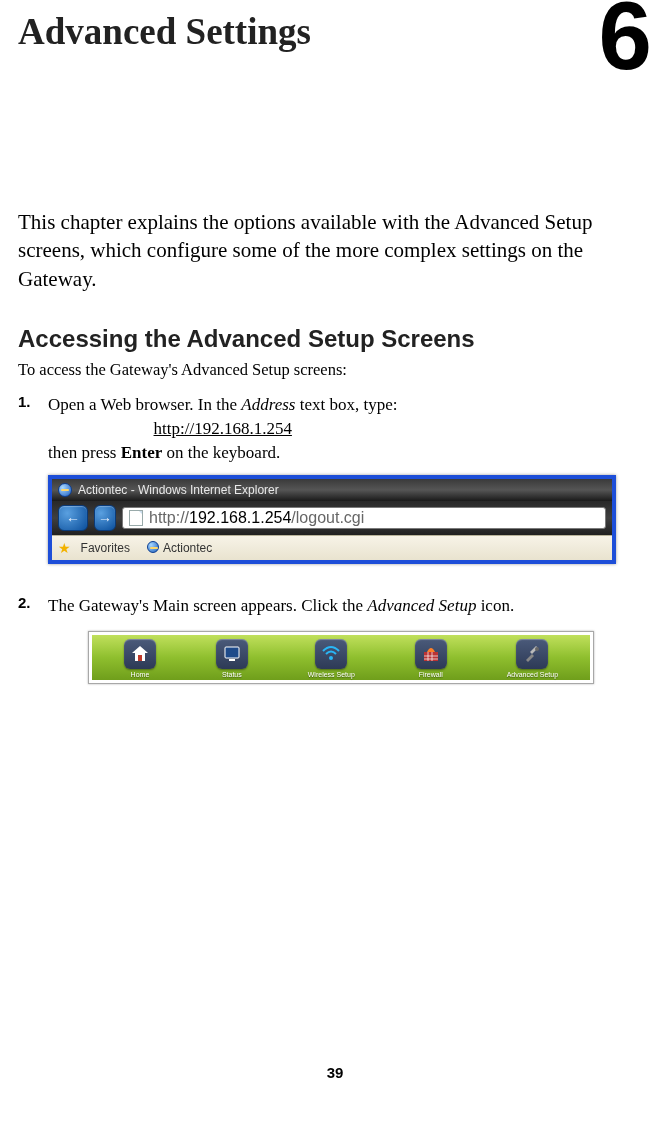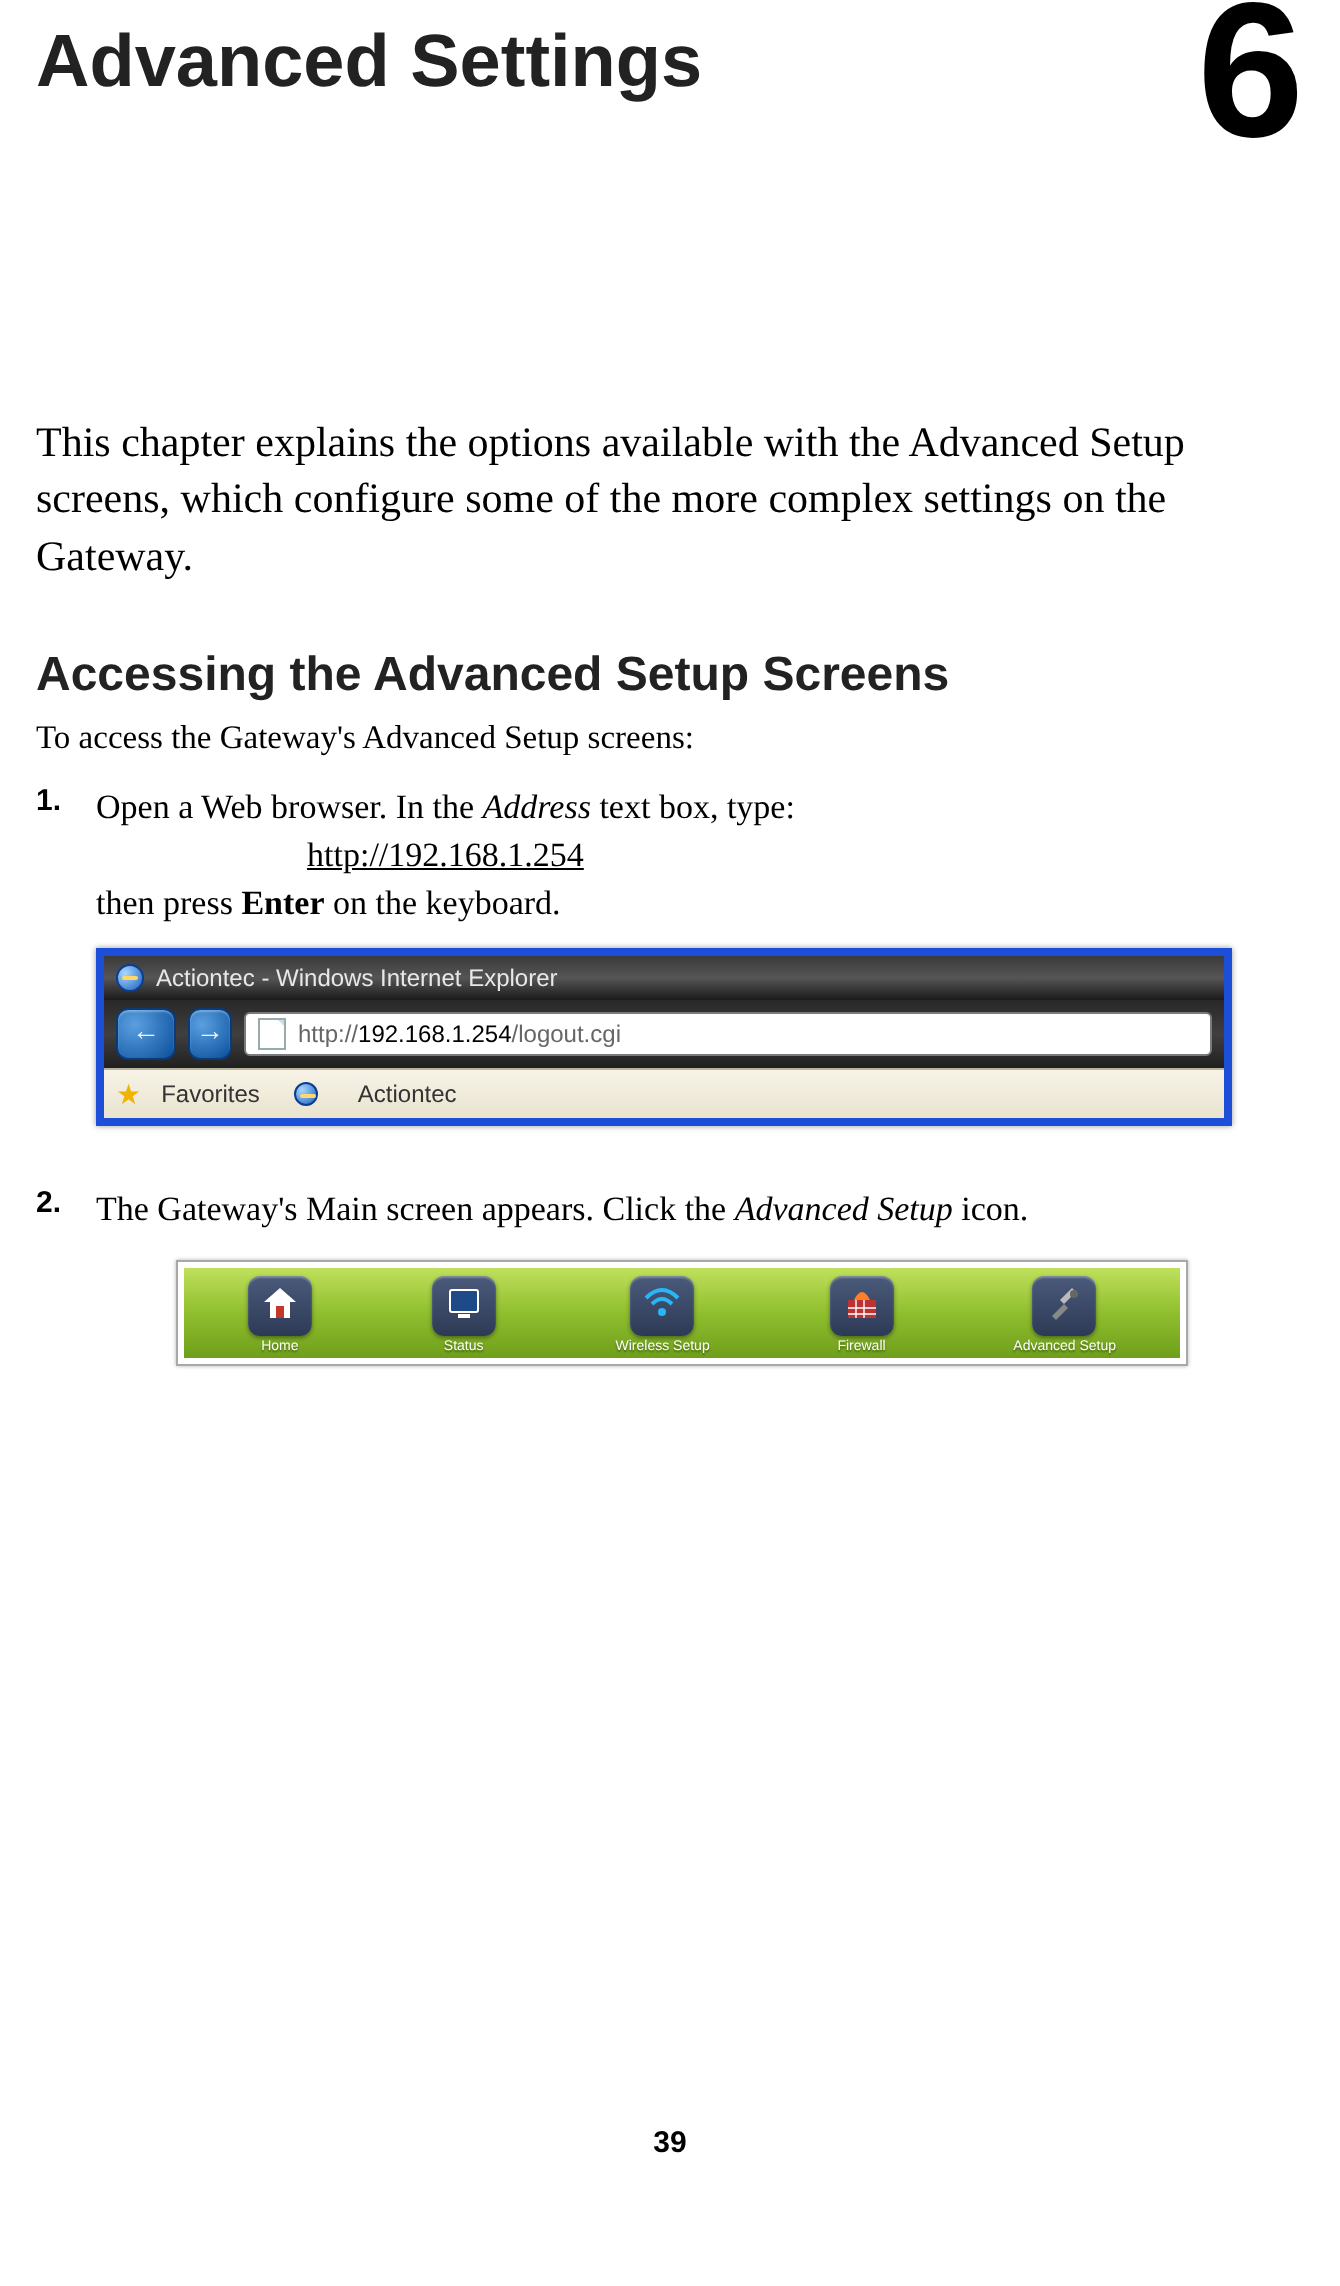--- a/index.html
+++ b/index.html
@@ -8,21 +8,21 @@
     font-family: Georgia, 'Times New Roman', serif;
     background: #fff;
     width: 670px;
     color: #000;
   }
   .page {
     padding: 10px 18px 20px 18px;
     position: relative;
   }
   .chapter-title {
-    font-family: Liberation Sans, sans-serif;
+    font-family: Liberation Serif, serif;
     font-weight: 700;
     font-size: 37px;
     color: #222;
     margin: 0;
   }
   .chapter-number {
     position: absolute;
     right: 18px;
     top: -12px;
     font-family: 'Segoe UI', 'Helvetica Neue', Arial, sans-serif;
@@ -132,21 +132,21 @@
     flex: 1;
     background: #fff;
     border: 1px solid #7a7a7a;
     border-radius: 3px;
     height: 20px;
     display: flex;
     align-items: center;
     padding: 0 6px;
     gap: 6px;
     font-family: 'Segoe UI', Tahoma, sans-serif;
-    font-size: 12px;
+    font-size: 16px;
     color: #666;
   }
   .addr-box .host {
     color: #000;
     font-weight: 400;
   }
   .page-icon {
     width: 12px; height: 14px;
     background: #fff;
     border: 1px solid #9aa;
@@ -165,21 +165,21 @@
     gap: 10px;
     font-family: 'Segoe UI', Tahoma, sans-serif;
     font-size: 12px;
     color: #333;
   }
   .star-icon {
     color: #f2b200;
     font-size: 14px;
   }
   .fav-link {
-    display:flex; align-items:center; gap:20px;
+    display:flex; align-items:flex-start; gap:4px;
     border:1px solid transparent;
     padding:1px 6px;
     border-radius:3px;
   }
   
   .green-nav {
     margin-top: 14px;
     margin-left: 70px;
     width: 498px;
     border: 1px solid #a8a8a8;

